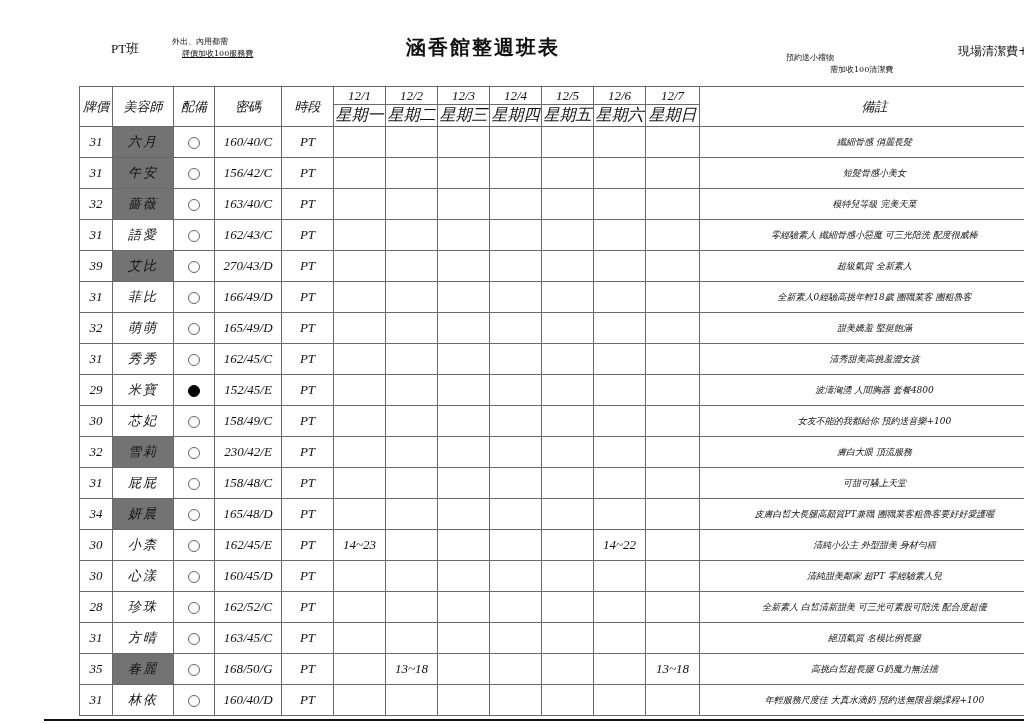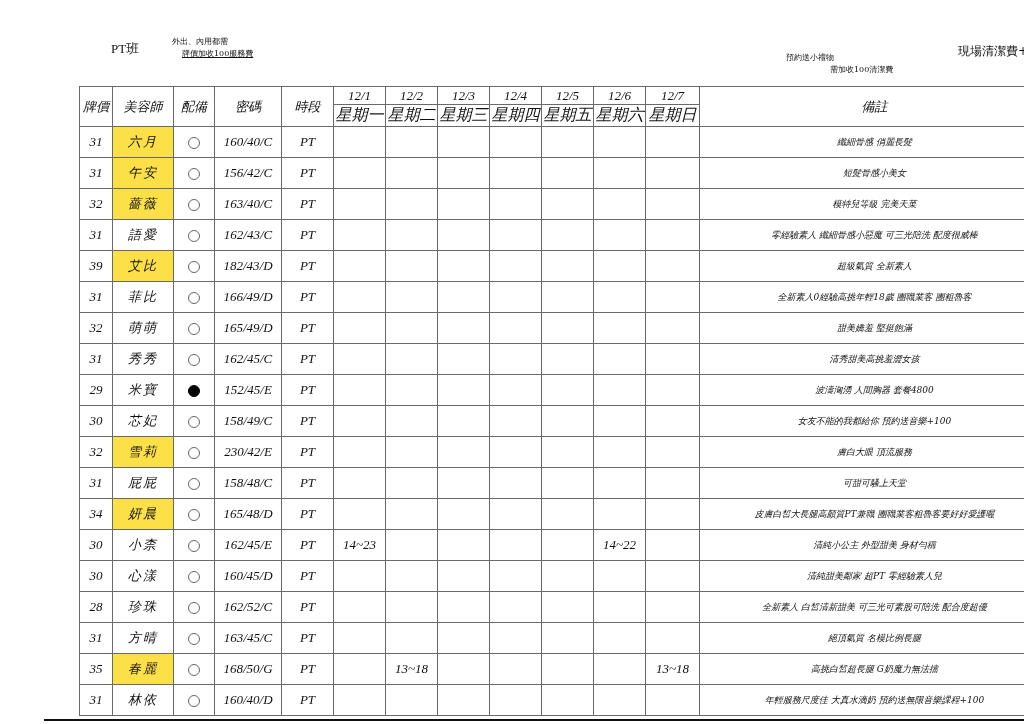--- a/index.html
+++ b/index.html
@@ -50,21 +50,21 @@
     font-weight: normal;
     overflow: hidden;
     white-space: nowrap;
   }
   th.h-big { font-size: 13px; height: 36px; }
   th.h-date { font-size: 13px; height: 17px; font-family: "Liberation Serif", serif; border-bottom: 1px solid #333; }
   th.h-day { font-size: 16px; height: 17px; }
   td { height: 30px; }
   td.c-price { font-size: 13px; font-family: "Liberation Serif", serif; }
   td.c-name { font-size: 13px; letter-spacing: 2px; }
-  td.c-name.shaded { background: #fde047; }
+  td.c-name.shaded { background: #737373; }
   td.c-eq { font-size: 15px; }
   td.c-code { font-size: 13px; font-family: "Liberation Serif", serif; border-left: 2px solid #bbb; }
   td.c-slot { font-size: 13px; font-family: "Liberation Serif", serif; }
   td.c-day { font-size: 13px; font-family: "Liberation Serif", serif; }
   td.c-note {
     text-align: left; padding-left: 4px;
     font-size: 9px;
   }
   .dot {
     display: inline-block; width: 12px; height: 12px;
@@ -82,20 +82,21 @@
 </style>
 </head>
 <body>
 
 <div class="page">
   <div class="hdr-pt">PT班</div>
   <div class="hdr-note1">
     <div>外出、內用都需</div>
     <div class="l2">牌價加收100服務費</div>
   </div>
+  <div class="hdr-title">涵香館整週班表</div>
   <div class="hdr-note2">
     <div>預約送小禮物</div>
     <div class="l2">需加收100清潔費</div>
   </div>
   <div class="hdr-note3">現場清潔費+300</div>
 
   <table class="sched">
     <colgroup>
       <col style="width:33px">
         <col style="width:61px">
@@ -195,21 +196,21 @@
           <td class="c-day"></td>
           <td class="c-day"></td>
           <td class="c-day"></td>
           <td class="c-day"></td>
           <td class="c-note">零經驗素人 纖細骨感小惡魔 可三光陪洗 配度很威棒</td>
         </tr>
         <tr>
           <td class="c-price">39</td>
           <td class="c-name shaded">艾比</td>
           <td class="c-eq"><span class="dot"></span></td>
-          <td class="c-code">182/43/D</td>
+          <td class="c-code">270/43/D</td>
           <td class="c-slot">PT</td>
           <td class="c-day"></td>
           <td class="c-day"></td>
           <td class="c-day"></td>
           <td class="c-day"></td>
           <td class="c-day"></td>
           <td class="c-day"></td>
           <td class="c-day"></td>
           <td class="c-note">超級氣質 全新素人</td>
         </tr>

